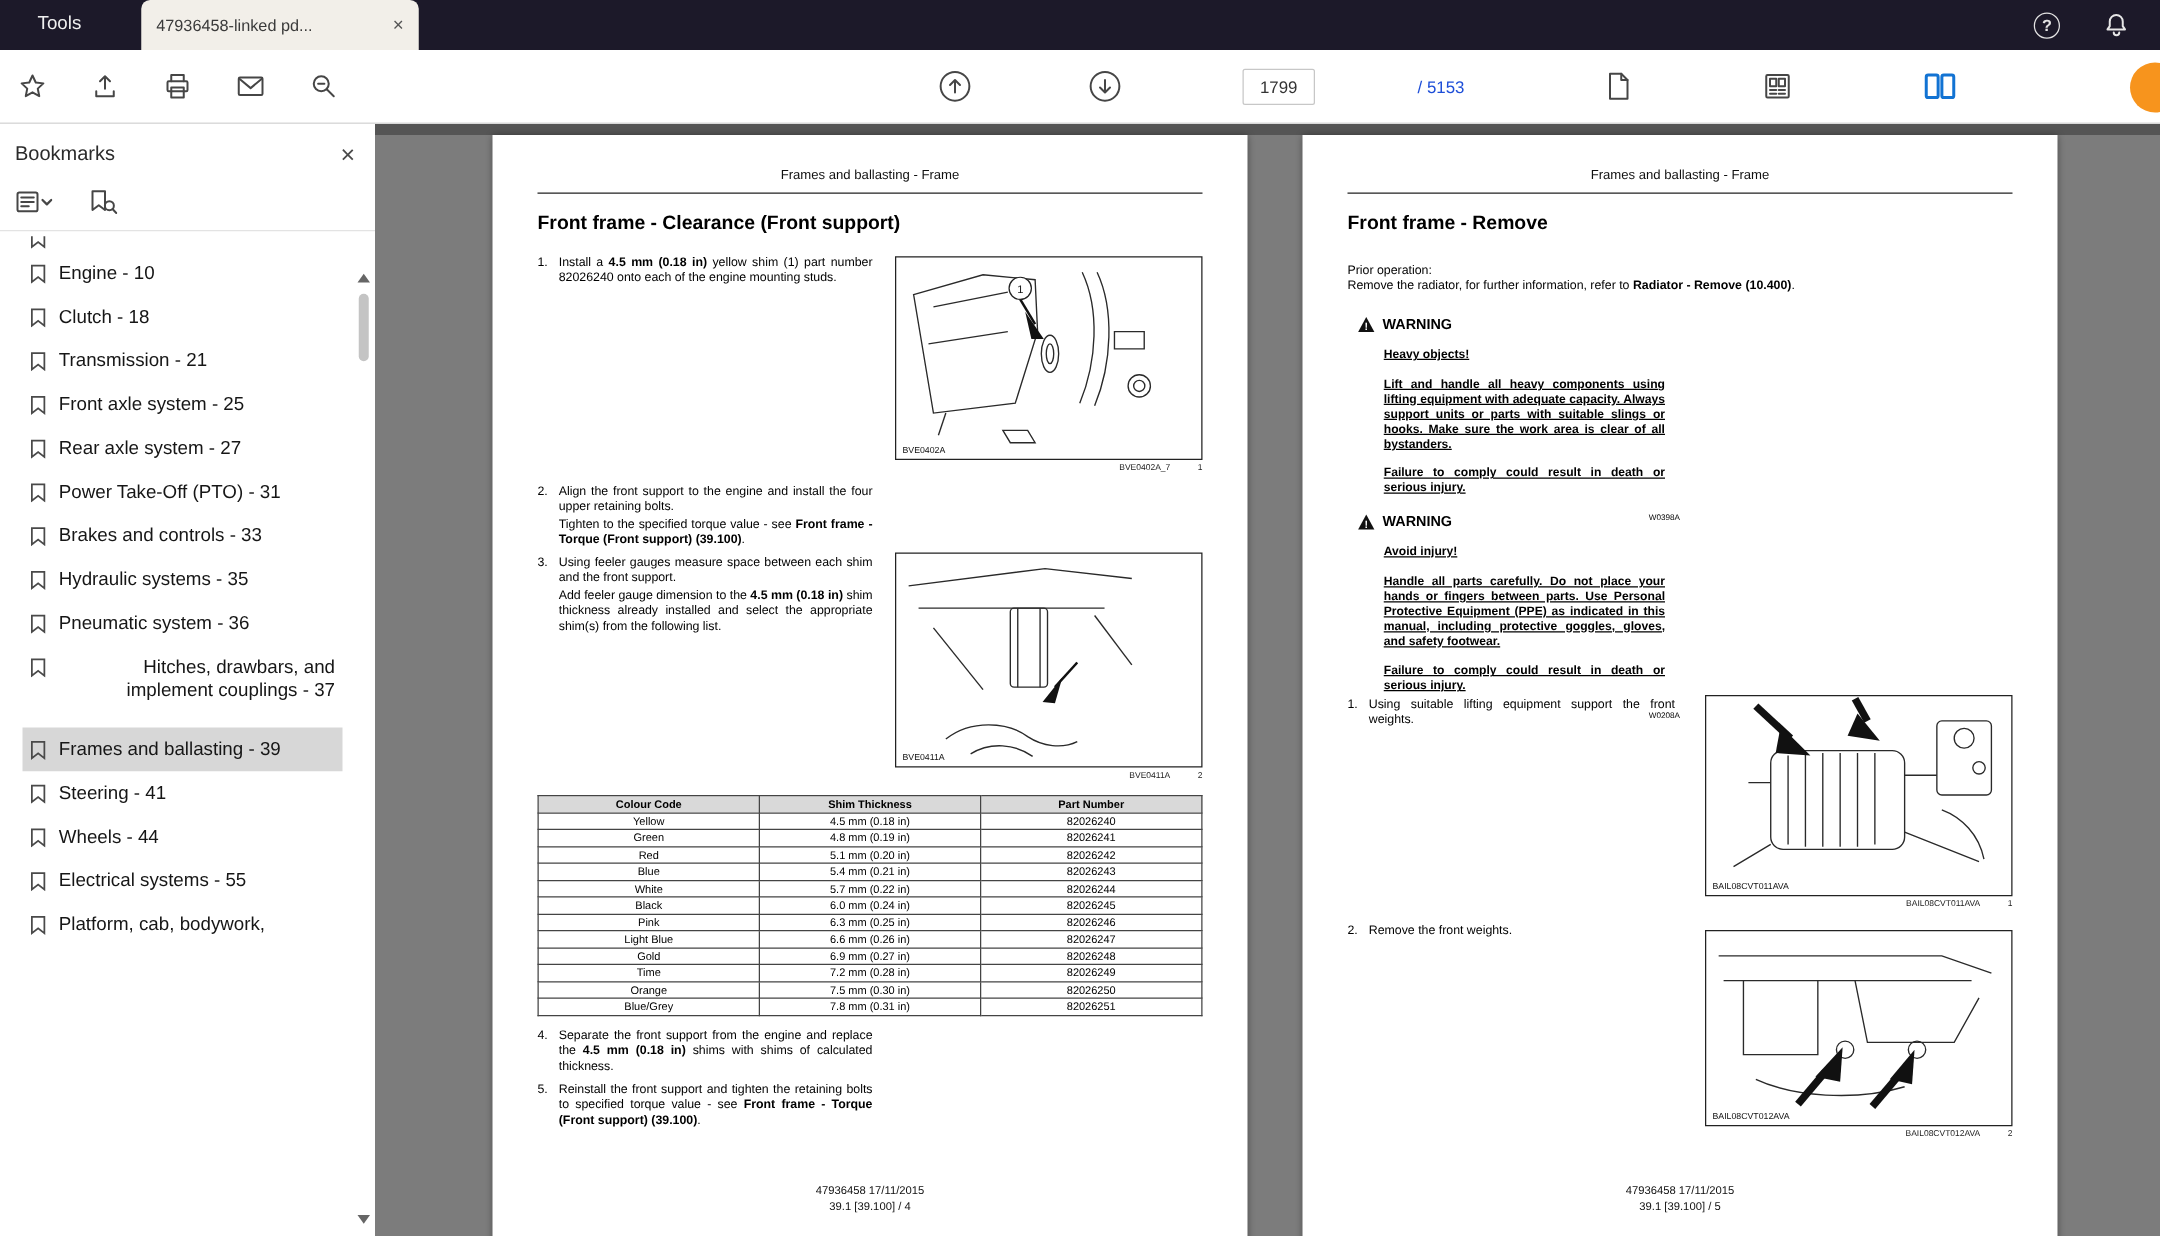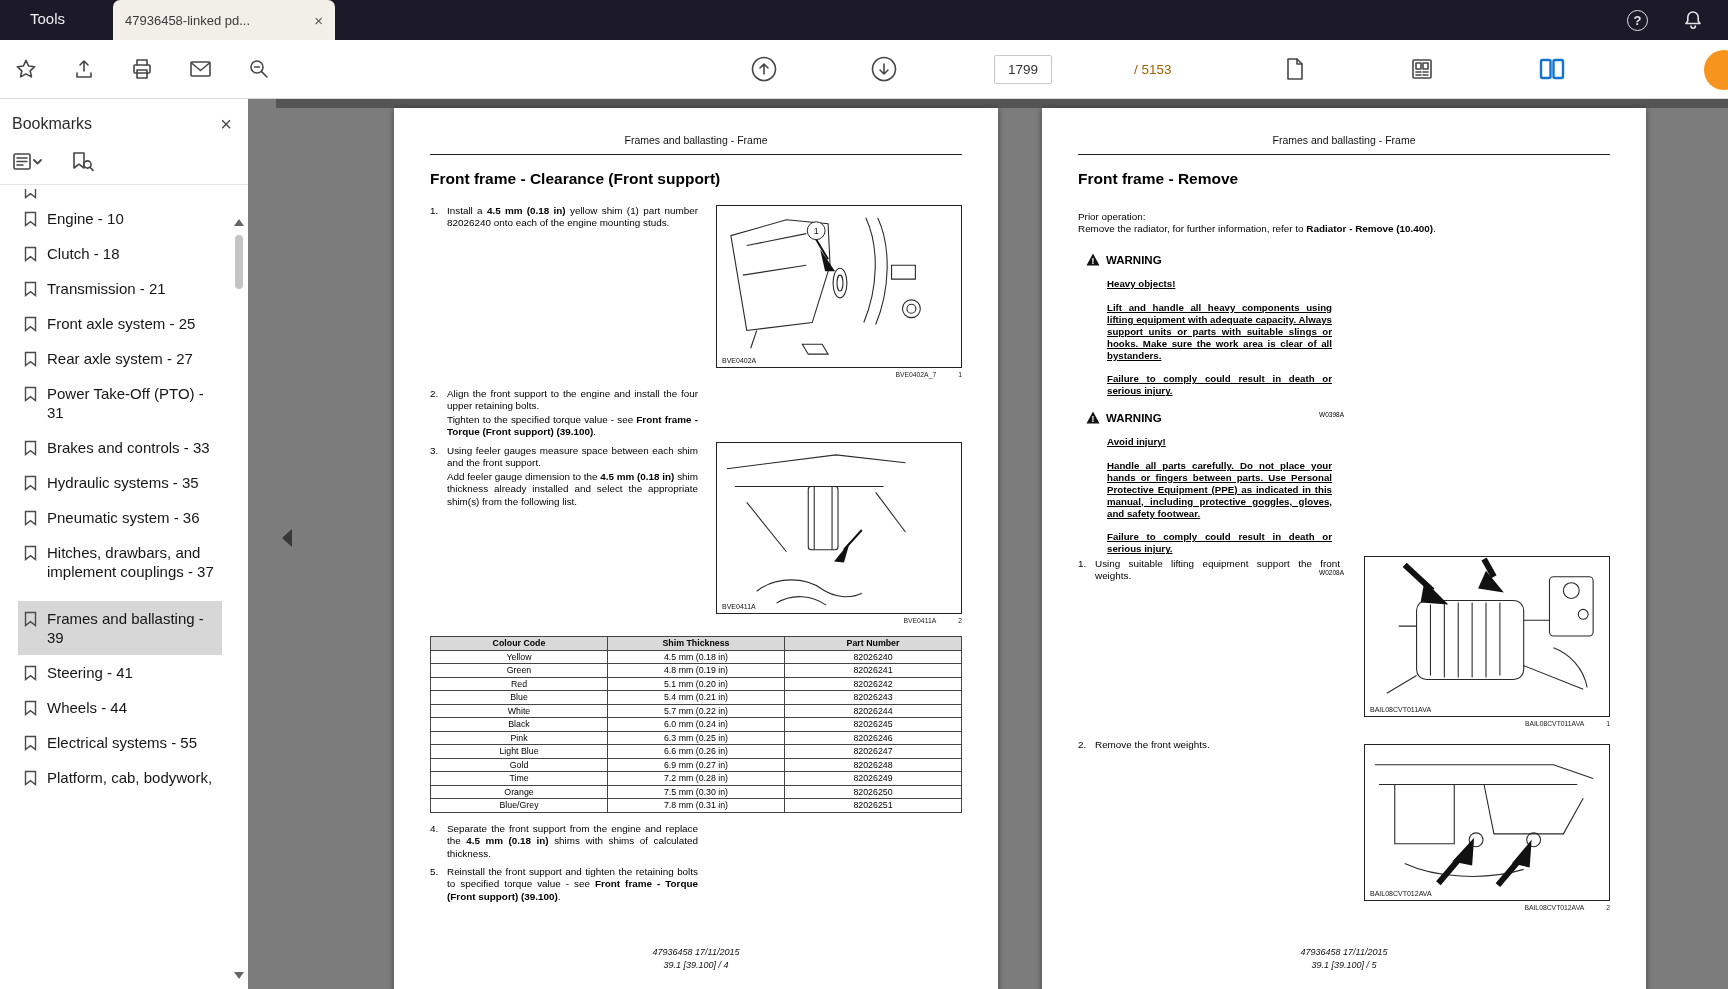--- a/index.html
+++ b/index.html
@@ -21,31 +21,31 @@
   
   .toolbar { position:absolute; top:40px; left:0; right:0; height:59px; background:#ffffff;
              border-bottom:1px solid #d8d8d8; z-index:5; }
   .tb-left { position:absolute; left:14px; top:0; height:58px; display:flex; align-items:center; gap:34px; }
   .icon-btn { cursor:pointer; display:flex; align-items:center; }
   .tb-center { position:absolute; left:750px; top:0; height:58px; display:flex; align-items:center;gap:36px; }
   .tb-center > * { margin-right:0; }
   .gap20 { width:20px; } .gap24 { width:24px; } .gap10 { width:10px; } .gap40 { width:40px; } .gap32 { width:32px; }
   .page-input { width:58px; height:29px; border:1px solid #c7c7c7; border-radius:2px; text-align:center;
                 font-size:13.5px; color:#333; font-family:inherit; background:#fff; }
-  .page-total { font-size:13.5px; color:#a16207; white-space:nowrap; }
+  .page-total { font-size:13.5px; color:#1d4ed8; white-space:nowrap; }
   .fab { position:absolute; right:-16px; top:10px; width:40px; height:40px; border-radius:50%;
          background:#f7941d; cursor:pointer; }
 
   
-  .sidebar { position:absolute; top:99px; left:0; bottom:0; width:248px; background:#fff; z-index:4; overflow:hidden; }
+  .sidebar { position:absolute; top:99px; left:0; bottom:0; width:300px; background:#fff; z-index:4; overflow:hidden; }
   .sb-header { display:flex; align-items:center; padding:16px 16px 8px 12px; }
   .sb-title { flex:1; font-size:16px; color:#2b2b2b; }
   .sb-close { font-size:20px; color:#4a4a4a; cursor:pointer; line-height:16px; }
   .sb-tools { display:flex; align-items:center; gap:28px; padding:10px 0 12px 12px; border-bottom:1px solid #e3e3e3; }
-  .sb-list { list-style:none; padding:4px 26px 0 18px; }
+  .sb-list { list-style:none; padding:4px 26px 0 18px;text-align:right; }
   .sb-item { display:flex; gap:10px; padding:8px 6px 8px 6px; font-size:15px; line-height:19px;
              color:#161616; cursor:pointer; }
   .sb-item.active { background:#d7d7d7;margin-top:12px; }
   .sb-item.partial { height:12px; overflow:hidden; align-items:flex-end; padding:0 6px 2px 6px; }
   .bm-icon { flex:0 0 13px; margin-top:2px; }
   .sb-scrollbar { position:absolute; right:3px; top:120px; bottom:10px; width:12px; }
   .sb-arrow { position:absolute; left:1px; width:0; height:0; border-left:5px solid transparent;
               border-right:5px solid transparent; cursor:pointer; }
   .sb-arrow.up { top:0; border-bottom:7px solid #666; }
   .sb-arrow.down { bottom:0; border-top:7px solid #666; }
@@ -57,21 +57,21 @@
   .collapse-handle { position:absolute; left:6px; top:430px; width:0; height:0; cursor:pointer;
                      border-top:9px solid transparent; border-bottom:9px solid transparent; border-right:10px solid #383838; }
 
   .page { position:absolute; top:9px; width:604px; height:930px; background:#fff;
           box-shadow:0 1px 6px rgba(0,0,0,0.45); color:#000; }
   .page.left { left:118px; } .page.right { left:766px; }
 
   .pg-header { position:absolute; top:26px; left:0; right:0; text-align:center; font-size:10.5px; color:#111; }
   .pg-rule { position:absolute; top:46px; left:36px; right:36px; border-top:1px solid #222; }
   .pg-title { position:absolute; top:62px; left:36px; font-size:15.5px; font-weight:bold; }
-  .pg-footer { position:absolute; top:838px; left:0; right:0; text-align:center; font-size:9px; line-height:13px; color:#111;font-style:italic; }
+  .pg-footer { position:absolute; top:838px; left:0; right:0; text-align:center; font-size:9px; line-height:13px; color:#111; }
 
   .step { position:absolute; left:36px; width:268px; display:flex; font-size:9.9px; line-height:12.4px; text-align:justify; }
   .step .n { flex:0 0 17px; }
   .step .t p { margin:0 0 1px 0; }
   .lp-s1 { top:97px; } .lp-s2 { top:280px; } .lp-s3 { top:337px; } .lp-s4 { top:715px; } .lp-s5 { top:758px; }
 
   .fig { position:absolute; left:322px; border:1px solid #222; background:#fff; }
   .fig svg { display:block; width:100%; height:100%; }
   .fig-label { position:absolute; left:3px; bottom:3px; font-size:7px; background:#fff; padding:0 2px; color:#111; }
   .fig-caption { position:absolute; left:322px; width:246px; display:flex; justify-content:flex-end; gap:22px;

